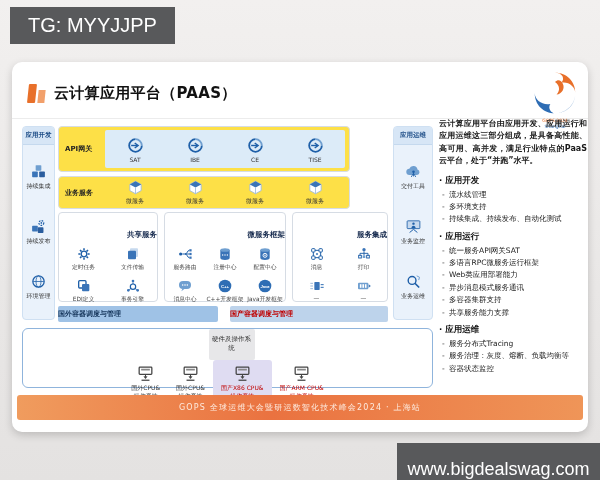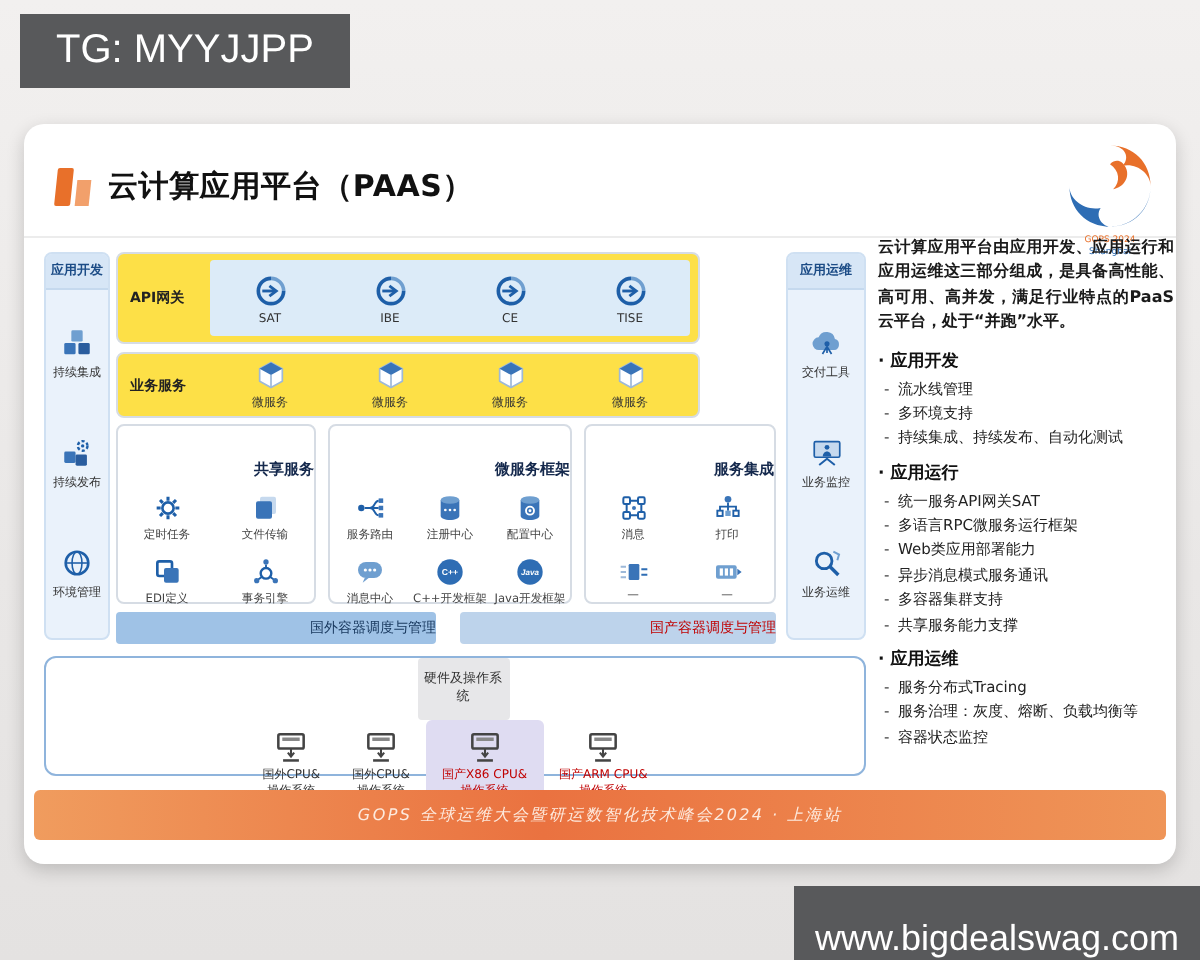--- a/index.html
+++ b/index.html
@@ -49,21 +49,21 @@
   .shared{left:46px;width:100px;}
   .fw{left:152px;width:122px;}
   .integ{left:280px;width:96px;}
   .sgrid{display:grid;margin-top:2px;}
   .g2{grid-template-columns:1fr 1fr;}
   .g3{grid-template-columns:1fr 1fr 1fr;}
   .gcell{display:flex;flex-direction:column;align-items:center;gap:1px;padding:4px 0 2px;}
   .gcell .ic{width:16px;height:16px;}
   .glab{font-size:5.8px;color:#444;white-space:nowrap;}
   
-  .bar{position:absolute;top:244px;height:16px;line-height:16px;text-align:right;font-size:7px;font-weight:normal;border-radius:2px;}
+  .bar{position:absolute;top:244px;height:16px;line-height:16px;text-align:left;font-size:7px;font-weight:bold;border-radius:2px;}
   .bar1{left:46px;width:160px;background:#9fc2e6;color:#16365c;}
   .bar2{left:218px;width:158px;background:#bdd3eb;color:#c00000;}
   
   .hw{position:absolute;left:10px;top:266px;width:411px;height:60px;background:#fff;border:1.5px solid #8fb4dc;
       border-radius:6px;display:flex;align-items:center;box-sizing:border-box;flex-direction:column;}
   .hw-label{margin-left:8px;background:#e7e7e9;color:#333;font-size:6.5px;width:46px;padding:6px 2px;
       text-align:center;border-radius:2px;line-height:1.45;box-sizing:border-box;}
   .hw-items{flex:1;display:flex;justify-content:space-around;align-items:center;}
   .hwitem{display:flex;flex-direction:column;align-items:center;gap:1px;padding:4px 8px;border-radius:3px;}
   .hwitem .ic{width:19px;height:19px;}
@@ -73,21 +73,21 @@
   
   .panel{position:absolute;left:427px;top:56px;width:148px;}
   .intro{margin:0;font-size:8px;font-weight:600;color:#1a1a1a;line-height:1.55;text-align:justify;}
   .sec-t{margin-top:7px;font-size:8.5px;font-weight:bold;color:#111;}
   .sec-t::before{content:"· ";font-weight:900;}
   .sec-i{margin-top:3px;padding-left:10px;font-size:7.5px;color:#222;position:relative;line-height:1.25;}
   .sec-i::before{content:"-";position:absolute;left:3px;color:#333;}
   
   .footerbar{position:absolute;left:5px;right:5px;bottom:12px;height:25px;line-height:25px;text-align:center;
       color:#fdeade;font-size:8px;letter-spacing:1.2px;border-radius:3px;
-      background:linear-gradient(90deg,#f09c5e,#ea7240 45%,#ef9558);font-style:italic;}
+      background:linear-gradient(90deg,#f09c5e,#ea7240 45%,#ef9558);}
   .watermark{position:absolute;right:0;bottom:0;width:203px;height:37px;background:#58595b;color:#fff;
       display:flex;align-items:flex-end;justify-content:center;font-size:18px;
       font-family:"Liberation Sans",sans-serif;}
 </style>
 </head>
 <body>
 
 <div class="tg-badge">
   <span>TG: MYYJJPP</span>
 </div>

